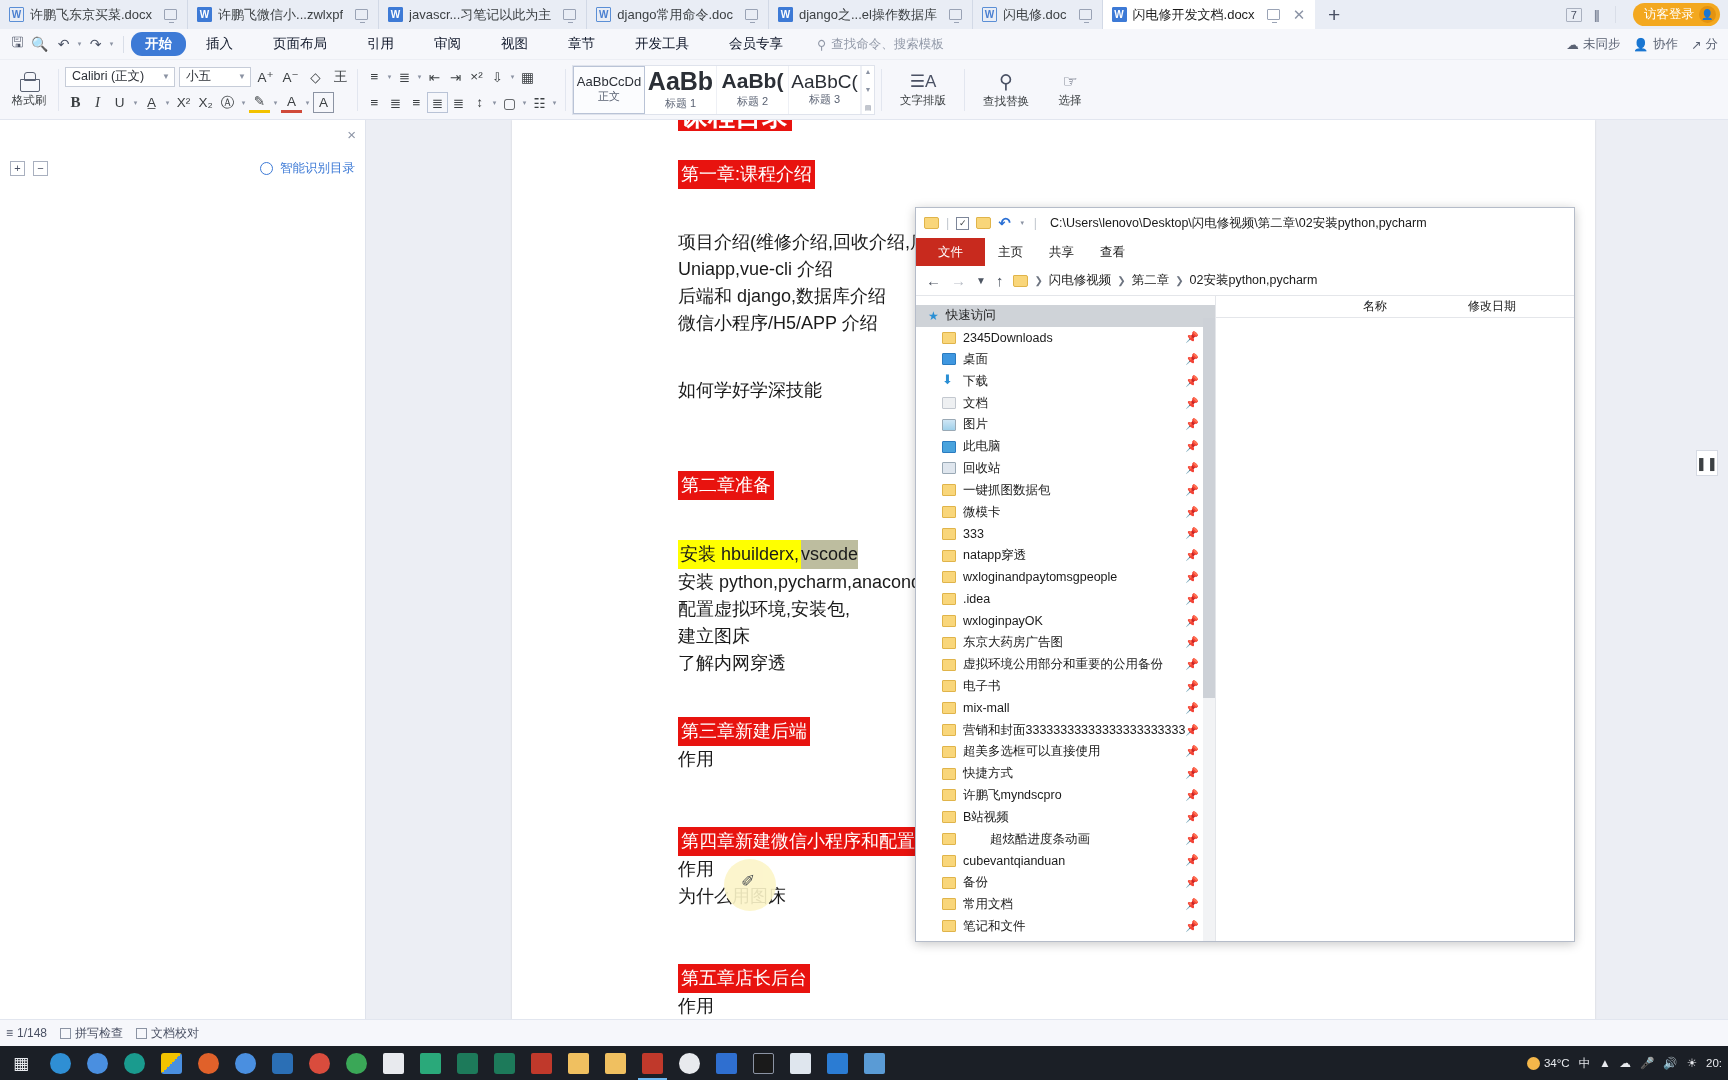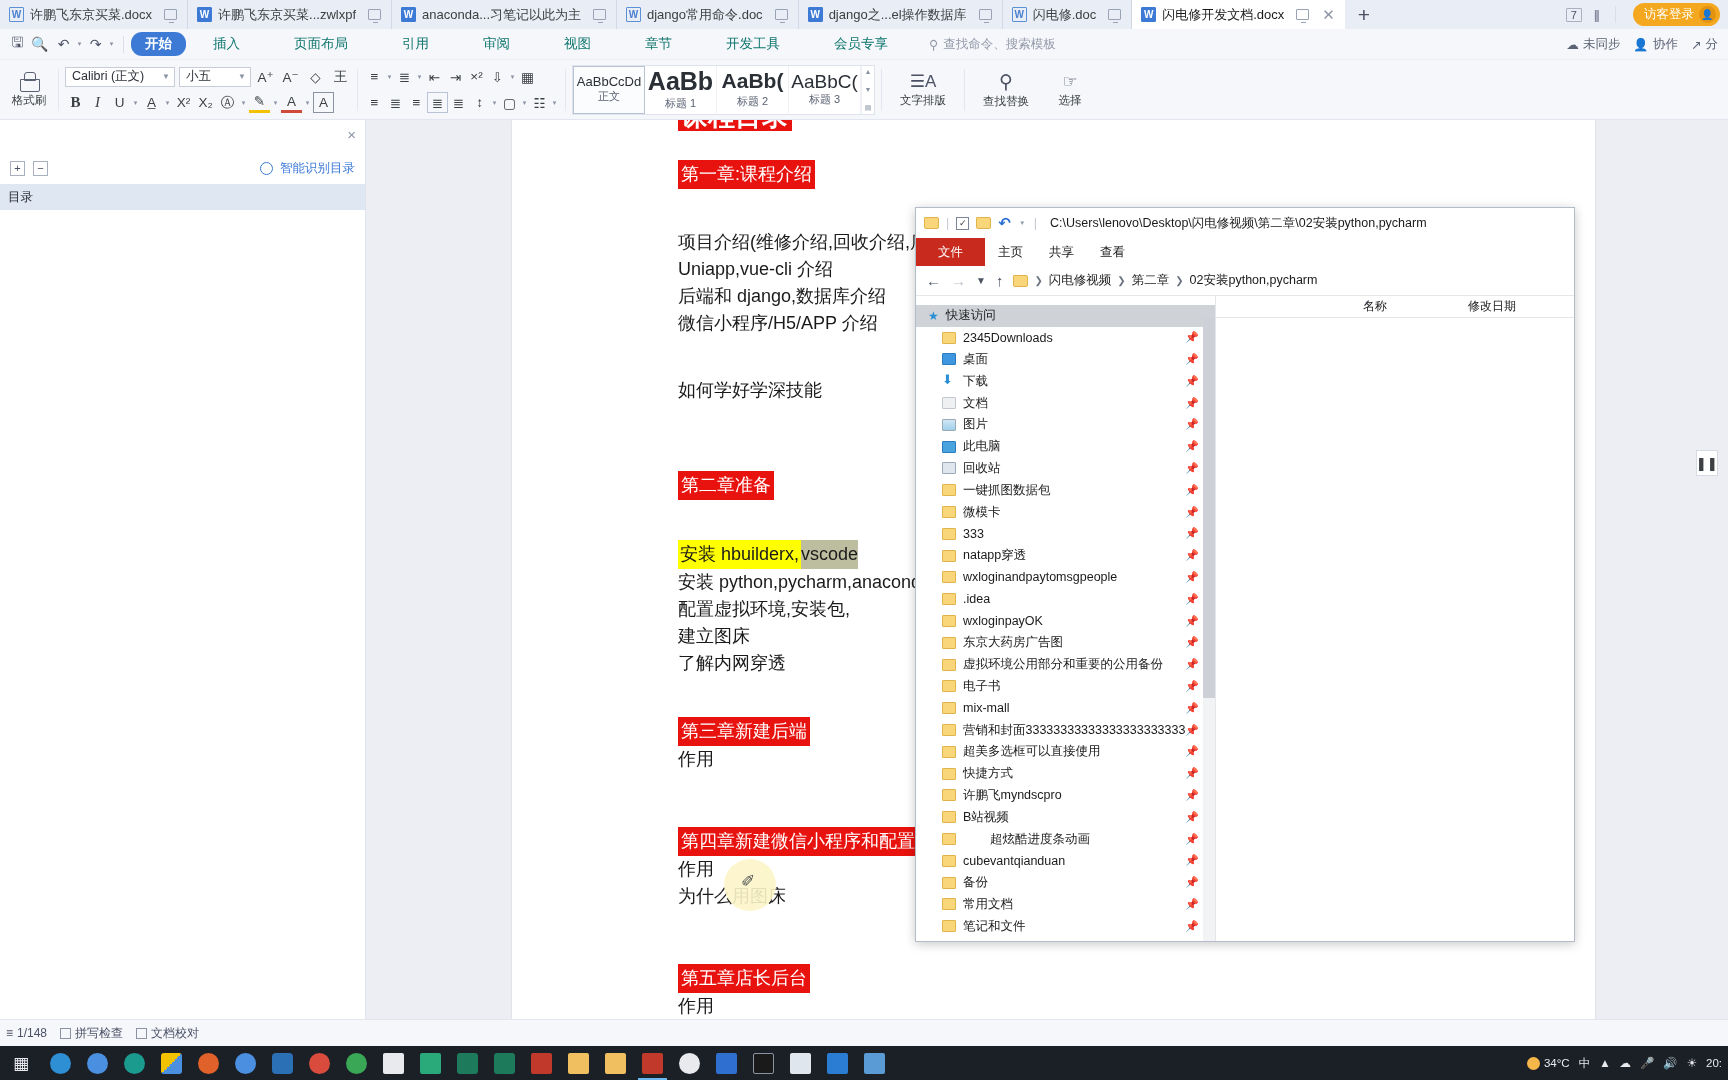--- a/index.html
+++ b/index.html
@@ -63,21 +63,21 @@
 
   
   .menubar {
     position: absolute; top: 29px; left: 0; width: 1728px; height: 31px;
     background: #f6f7fb; display: flex; align-items: center; padding-left: 6px;
     border-bottom: 1px solid #eceef4;
   }
   .qicon { width: 23px; height: 23px; display:flex; align-items:center;
     justify-content:center; color:#4a5164; font-size:14px; }
   .vsep { width:1px; height:17px; background:#d9dee8; margin:0 7px; }
-  .menu-item { font-size: 13.5px; color: #0f766e; padding: 3px 27px; border-radius: 11px; }
+  .menu-item { font-size: 13.5px; color: #0f172a; padding: 3px 20px; border-radius: 11px; }
   .menu-item.active { background: #3d7ad6; color:#fff; font-weight: bold; padding: 3px 14px;}
   .findbox { display:flex; align-items:center; gap:5px; font-size:12.5px; color:#9299a8; margin-left:14px;}
   .menubar-right { margin-left:auto; display:flex; align-items:center; gap:13px;
     padding-right:10px; font-size:12.5px; color:#5a6273; }
   .mbr-item { display:flex; align-items:center; gap:4px; }
 
   
   .ribbon {
     position: absolute; top: 60px; left: 0; width: 1728px; height: 60px;
     background: #f6f7fb; border-bottom: 1px solid #e2e6ef; display:flex; align-items:center;
@@ -234,26 +234,26 @@
 <div id="app">
 
   <div class="tabbar">
     <div class="tab">
       <span class="wicon">W</span>
       <span class="tlabel">许鹏飞东京买菜.docx</span>
       <span class="mini"></span>
     </div>
     <div class="tab">
       <span class="wicon filled">W</span>
-      <span class="tlabel">许鹏飞东京买菜...zwlxpf</span>
+      <span class="tlabel">许鹏飞微信小...zwlxpf</span>
       <span class="mini"></span>
     </div>
     <div class="tab">
       <span class="wicon filled">W</span>
-      <span class="tlabel">anaconda...习笔记以此为主</span>
+      <span class="tlabel">javascr...习笔记以此为主</span>
       <span class="mini"></span>
     </div>
     <div class="tab">
       <span class="wicon">W</span>
       <span class="tlabel">django常用命令.doc</span>
       <span class="mini"></span>
     </div>
     <div class="tab">
       <span class="wicon filled">W</span>
       <span class="tlabel">django之...el操作数据库</span>
@@ -443,23 +443,20 @@
       <span class="ol-x">×</span>
     </div>
     <div class="outline-ctl">
       <span class="sqbtn">+</span>
       <span class="sqbtn">−</span>
       <span class="ol-smart">
         <span class="ol-globe"></span>
         <span>智能识别目录</span>
       </span>
     </div>
-    <div class="ol-head">
-      <span>目录</span>
-    </div>
   </div>
 
   <div class="docarea">
     <div class="page">
       <div class="doc-content">
         <div style="height:0px;"></div>
         <p class="dline" style="margin-top:-18px;"><span class="hl-red title">课程目录</span></p>
         <div class="gap"></div>
         <p class="dline"><span class="hl-red">第一章:课程介绍</span></p>
         <div class="gap"></div>

